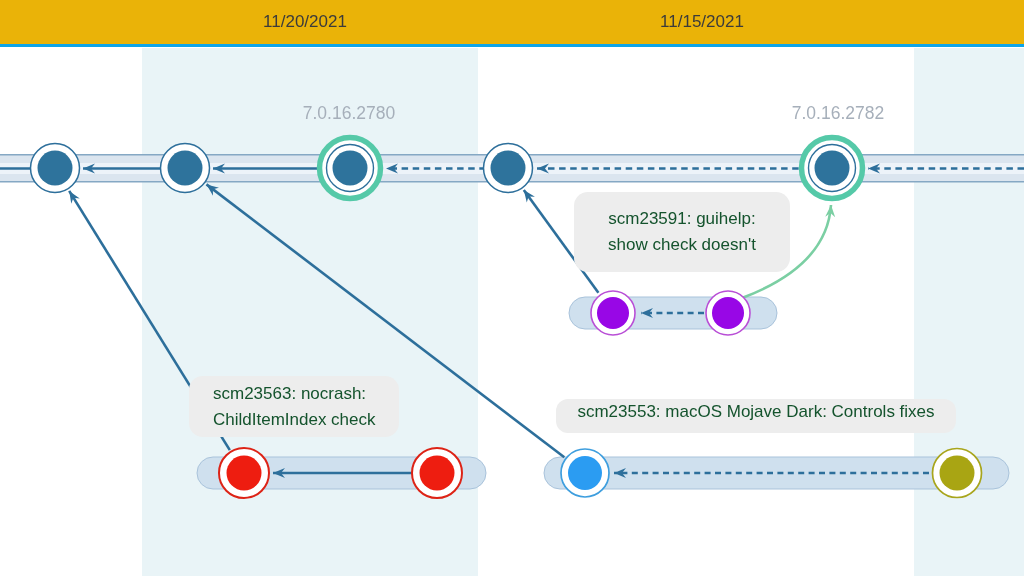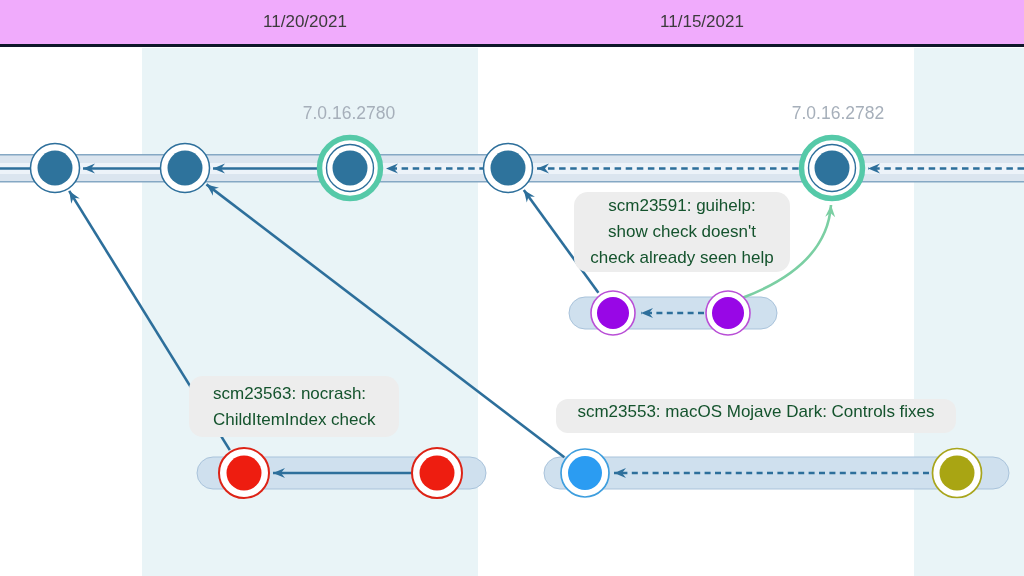--- a/index.html
+++ b/index.html
@@ -6,21 +6,21 @@
   #stage{
     position:relative; width:1024px; height:576px; overflow:hidden;
     background:#ffffff; font-family:"Liberation Sans", sans-serif;
     -webkit-font-smoothing:antialiased;
   }
   .day-col{position:absolute; top:48px; bottom:0; background:#e9f4f7;}
   #col-a{left:142px; width:336px;}
   #col-b{left:914px; width:110px;}
   #header{
     position:absolute; left:0; top:0; width:1024px; height:44px;
-    background:#f0abfc; border-bottom:3px solid #0f172a; z-index:30;
+    background:#eab308; border-bottom:3px solid #0ea5e9; z-index:30;
   }
   .date-label{
     position:absolute; top:0; height:44px; width:150px;
     display:flex; align-items:center; justify-content:center;
     font-size:17px; color:#3b3b3b;
   }
   #date-left{left:230px;}
   #date-right{left:627px;}
   #graph-svg{position:absolute; left:0; top:0; z-index:10;}
   .callout{
@@ -144,21 +144,20 @@
       <circle cx="957" cy="473" r="17.5" fill="#a9a513"></circle>
     </g>
 
     <text x="349" y="119" text-anchor="middle" class="tag-text" fill="#a6afba">7.0.16.2780</text>
     <text x="838" y="119" text-anchor="middle" class="tag-text" fill="#a6afba">7.0.16.2782</text>
   </svg>
 
   <div id="callout-guihelp" class="callout">
     <span>scm23591: guihelp:</span>
     <span>show check doesn't</span>
-    <span>check already seen help</span>
   </div>
   <div id="callout-nocrash" class="callout">
     <span>scm23563: nocrash:</span>
     <span>ChildItemIndex check</span>
   </div>
   <div id="callout-mojave" class="callout">
     <span>scm23553: macOS Mojave Dark: Controls fixes</span>
   </div>
 
   <div id="header">

